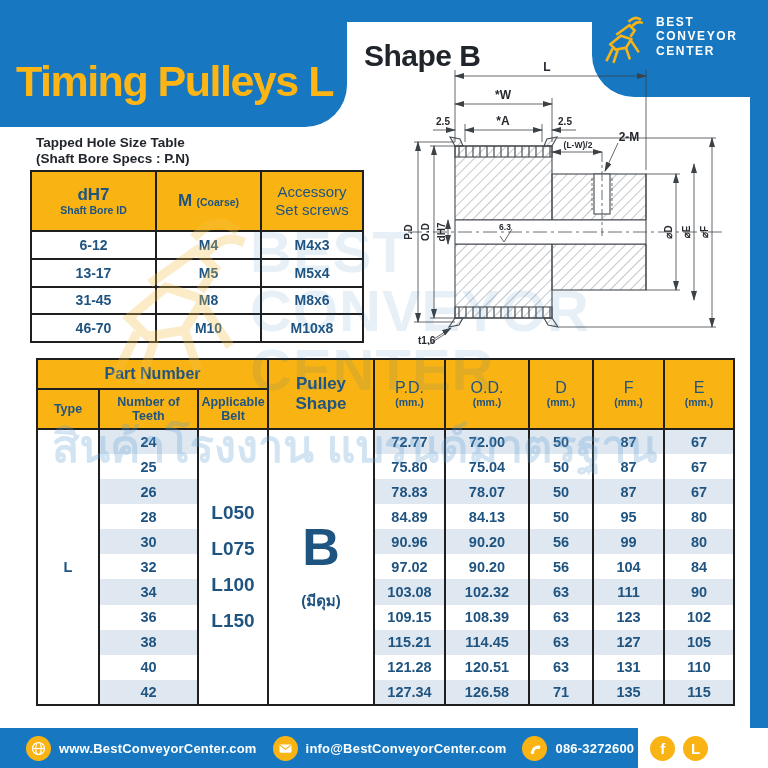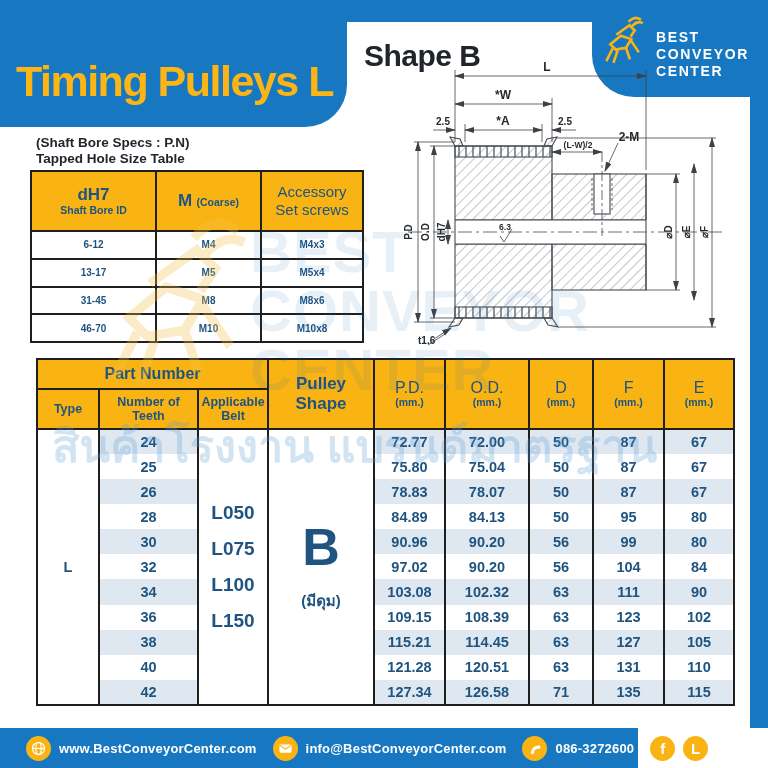--- a/index.html
+++ b/index.html
@@ -9,30 +9,30 @@
   
   .tab-title{position:absolute;left:0;top:0;width:347px;height:127px;background:#1778C1;
              border-radius:0 0 42px 0}
   .top-strip{position:absolute;left:300px;top:0;width:468px;height:22px;background:#1778C1}
   .tab-logo{position:absolute;right:0;top:0;width:176px;height:97px;background:#1778C1;
             border-radius:0 0 0 42px;display:flex;align-items:flex-start;gap:4px;
             padding:12px 6px 0 8px;box-sizing:border-box}
   .right-stripe{position:absolute;left:750px;top:20px;width:18px;height:708px;background:#1778C1}
   .page-title{position:absolute;left:16px;top:57px;font-size:43px;font-weight:800;
               color:#FDB515;letter-spacing:-1.5px;white-space:nowrap}
-  .logo-text{color:#ffffff;font-weight:800;font-size:14px;letter-spacing:1.6px;line-height:1.2;margin-top:17px}
+  .logo-text{color:#ffffff;font-weight:800;font-size:12px;letter-spacing:1.6px;line-height:1.2;margin-top:3px}
   .shape-heading{position:absolute;left:364px;top:39px;font-size:30px;font-weight:800;color:#20242b;letter-spacing:-0.5px}
 
   
   .tapped-title{position:absolute;left:36px;top:135px;font-size:13.5px;font-weight:800;color:#22262c;line-height:1.2}
   table{border-collapse:collapse}
   .tapped{position:absolute;left:30px;top:170px;width:332px;height:173px;table-layout:fixed;border:2px solid #1f1f1f}
   .tapped th,.tapped td{border:2px solid #1f1f1f;text-align:center;vertical-align:middle;padding:0}
   .tapped thead th{background:#F9B414;color:#1F5380;height:58px}
-  .tapped td{color:#1F5380;font-weight:800;font-size:10px;height:23px}
+  .tapped td{color:#1F5380;font-weight:800;font-size:14px;height:23px}
   .th-big{font-size:17px;font-weight:800;line-height:1.1}
   .th-sub{font-size:10.5px;font-weight:800}
   .th-mid{font-size:15px;font-weight:400;line-height:1.2}
 
   
   .main{position:absolute;left:36px;top:358px;width:697px;height:348px;table-layout:fixed;border:2.5px solid #1f1f1f}
   .main th{background:#F9B414;color:#1F5380;border:2px solid #1f1f1f;padding:0;vertical-align:middle}
   .main td{border-left:2px solid #1f1f1f;border-right:2px solid #1f1f1f;border-top:none;border-bottom:none;
            color:#1F5380;font-weight:800;text-align:center;vertical-align:middle;padding:0}
   .h-group{font-size:16px;height:28px}
@@ -193,22 +193,22 @@
     <text class="dim-s" x="0" y="0" transform="translate(41 186) rotate(-90)" text-anchor="middle">O.D</text>
     <text class="dim-s" x="0" y="0" transform="translate(57 186) rotate(-90)" text-anchor="middle">dH7</text>
     <text class="dim-xs" x="117" y="184" text-anchor="middle">6.3</text>
     <text class="dim-s" x="0" y="0" transform="translate(284 186) rotate(-90)" text-anchor="middle">⌀D</text>
     <text class="dim-s" x="0" y="0" transform="translate(302 186) rotate(-90)" text-anchor="middle">⌀E</text>
     <text class="dim-s" x="0" y="0" transform="translate(320 186) rotate(-90)" text-anchor="middle">⌀F</text>
     <text class="dim-s" x="30" y="298">t1.6</text>
   </svg>
 
   <div class="tapped-title">
+    <div>Tapped Hole Size Table</div>
     <div>(Shaft Bore Specs : P.N)</div>
-    <div>Tapped Hole Size Table</div>
   </div>
 
   <table class="tapped">
     <colgroup>
         <col style="width:125px">
         <col style="width:105px">
         <col style="width:102px">
       </colgroup>
     <thead>
       <tr>

